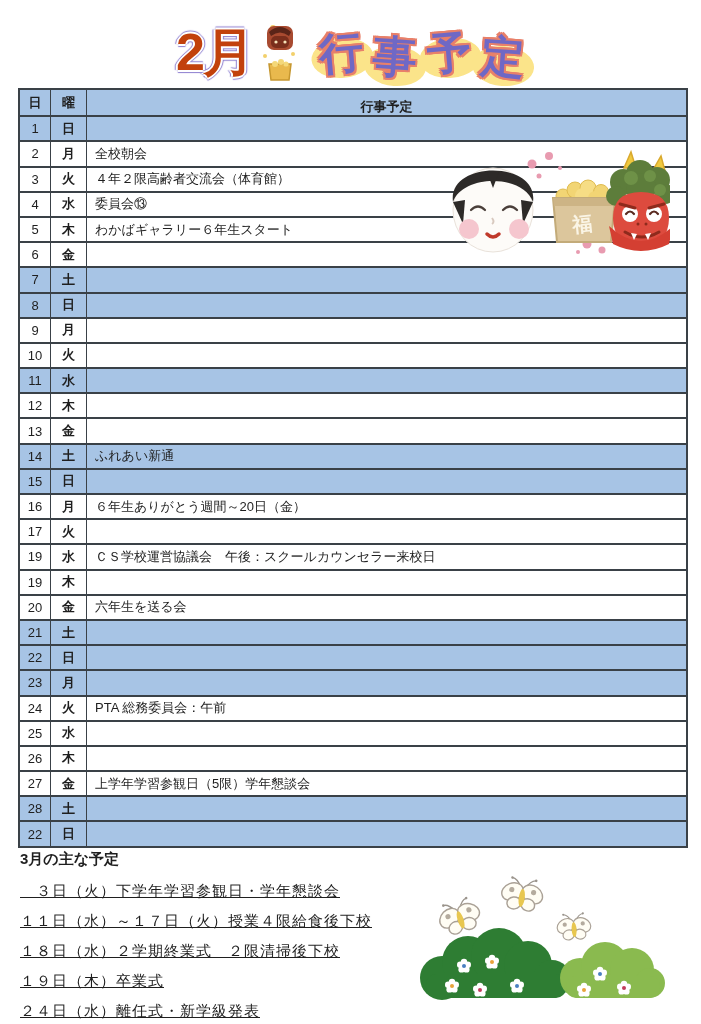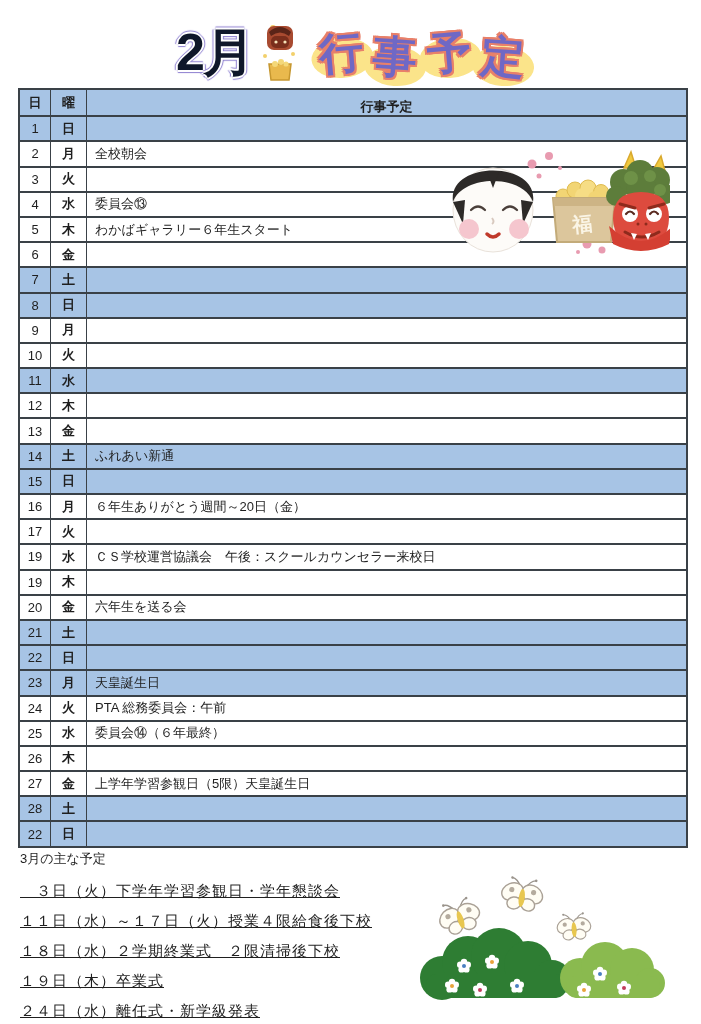--- a/index.html
+++ b/index.html
@@ -3,21 +3,21 @@
 <meta charset="utf-8">
 <style>
   * { margin:0; padding:0; box-sizing:border-box; }
   html,body { width:701px; height:1024px; overflow:hidden; background:#ffffff;
     font-family:"Liberation Sans","DejaVu Sans",sans-serif; color:#1f1f1f; }
   .page { position:relative; width:701px; height:1024px; background:#fff; }
 
   
   .title-area { position:absolute; left:0; top:18px; width:701px; height:70px;
     display:flex; align-items:center; justify-content:center; gap:6px; }
-  .month-badge { font-size:52px; font-weight:bold; color:#0f172a; letter-spacing:-2px;
+  .month-badge { font-size:52px; font-weight:bold; color:#c2410c; letter-spacing:-2px;
     text-shadow:-2px 0 0 #fff, 2px 0 0 #fff, 0 -2px 0 #fff, 0 2px 0 #fff,
       -3px 0 1px #8d7fd0, 3px 0 1px #8d7fd0, 0 3px 1px #8d7fd0, 0 -3px 1px #8d7fd0; }
   .title-heading { display:flex; gap:10px; margin-left:14px; }
   .hchar { position:relative; font-size:44px; font-weight:bold; color:#6f68c5; line-height:58px;
     text-shadow:-2px 0 0 #e8806a, 2px 0 0 #e8806a, 0 -2px 0 #e8806a, 0 2px 0 #e8806a,
       -2px -2px 0 #e8806a, 2px 2px 0 #e8806a, -2px 2px 0 #e8806a, 2px -2px 0 #e8806a; }
   .hchar::before { content:""; position:absolute; left:-8px; top:14px; width:62px; height:40px;
     background:#fbe48a; border-radius:50%; z-index:-1; }
   .tilt-a { transform:rotate(-5deg); }
   .tilt-b { transform:rotate(4deg) translateY(4px); }
@@ -34,21 +34,21 @@
   .cell-day { width:31px; height:100%; display:flex; align-items:center; justify-content:center;
     border-right:1px solid #3a4147; }
   .cell-wd { width:36px; height:100%; display:flex; align-items:center; justify-content:center;
     border-right:1px solid #3a4147; font-weight:bold; }
   .cell-event { flex:1; height:100%; display:flex; align-items:center;
     padding-left:8px; white-space:pre; overflow:hidden; }
   .cal-row.header .cell-event { justify-content:center; padding-left:0; font-weight:bold;margin-top:9px; }
 
   
   .march { position:absolute; left:20px; top:848px; width:440px; }
-  .march-title { font-size:13px; font-weight:normal; line-height:22px; }
+  .march-title { font-size:15px; font-weight:bold; line-height:22px; }
   .march-items { margin-top:6px; }
   .march-item { font-family:"Liberation Serif","DejaVu Serif",serif; font-size:15px;
     line-height:30px; white-space:pre; letter-spacing:1px;text-decoration:underline; }
 
   
   .deco { position:absolute; pointer-events:none; }
   .deco-setsubun { left:435px; top:148px; }
   .deco-butterflies { left:402px; top:866px; }
 </style>
 </head>
@@ -96,20 +96,21 @@
 
   <div class="cal-row">
     <div class="cell-day">2</div>
     <div class="cell-wd">月</div>
     <div class="cell-event">全校朝会</div>
   </div>
 
   <div class="cal-row">
     <div class="cell-day">3</div>
     <div class="cell-wd">火</div>
+    <div class="cell-event">４年２限高齢者交流会（体育館）</div>
   </div>
 
   <div class="cal-row">
     <div class="cell-day">4</div>
     <div class="cell-wd">水</div>
     <div class="cell-event">委員会⑬</div>
   </div>
 
   <div class="cal-row">
     <div class="cell-day">5</div>
@@ -214,45 +215,43 @@
 
   <div class="cal-row highlight">
     <div class="cell-day">22</div>
     <div class="cell-wd">日</div>
     <div class="cell-event"></div>
   </div>
 
   <div class="cal-row highlight">
     <div class="cell-day">23</div>
     <div class="cell-wd">月</div>
-    <div class="cell-event">天皇誕生日</div>
   </div>
 
   <div class="cal-row">
     <div class="cell-day">24</div>
     <div class="cell-wd">火</div>
     <div class="cell-event">PTA 総務委員会：午前</div>
   </div>
 
   <div class="cal-row">
     <div class="cell-day">25</div>
     <div class="cell-wd">水</div>
-    <div class="cell-event">委員会⑭（６年最終）</div>
   </div>
 
   <div class="cal-row">
     <div class="cell-day">26</div>
     <div class="cell-wd">木</div>
     <div class="cell-event"></div>
   </div>
 
   <div class="cal-row">
     <div class="cell-day">27</div>
     <div class="cell-wd">金</div>
-    <div class="cell-event">上学年学習参観日（5限）天皇誕生日</div>
+    <div class="cell-event">上学年学習参観日（5限）学年懇談会</div>
   </div>
 
   <div class="cal-row highlight">
     <div class="cell-day">28</div>
     <div class="cell-wd">土</div>
     <div class="cell-event"></div>
   </div>
 
   <div class="cal-row highlight">
     <div class="cell-day">22</div>

